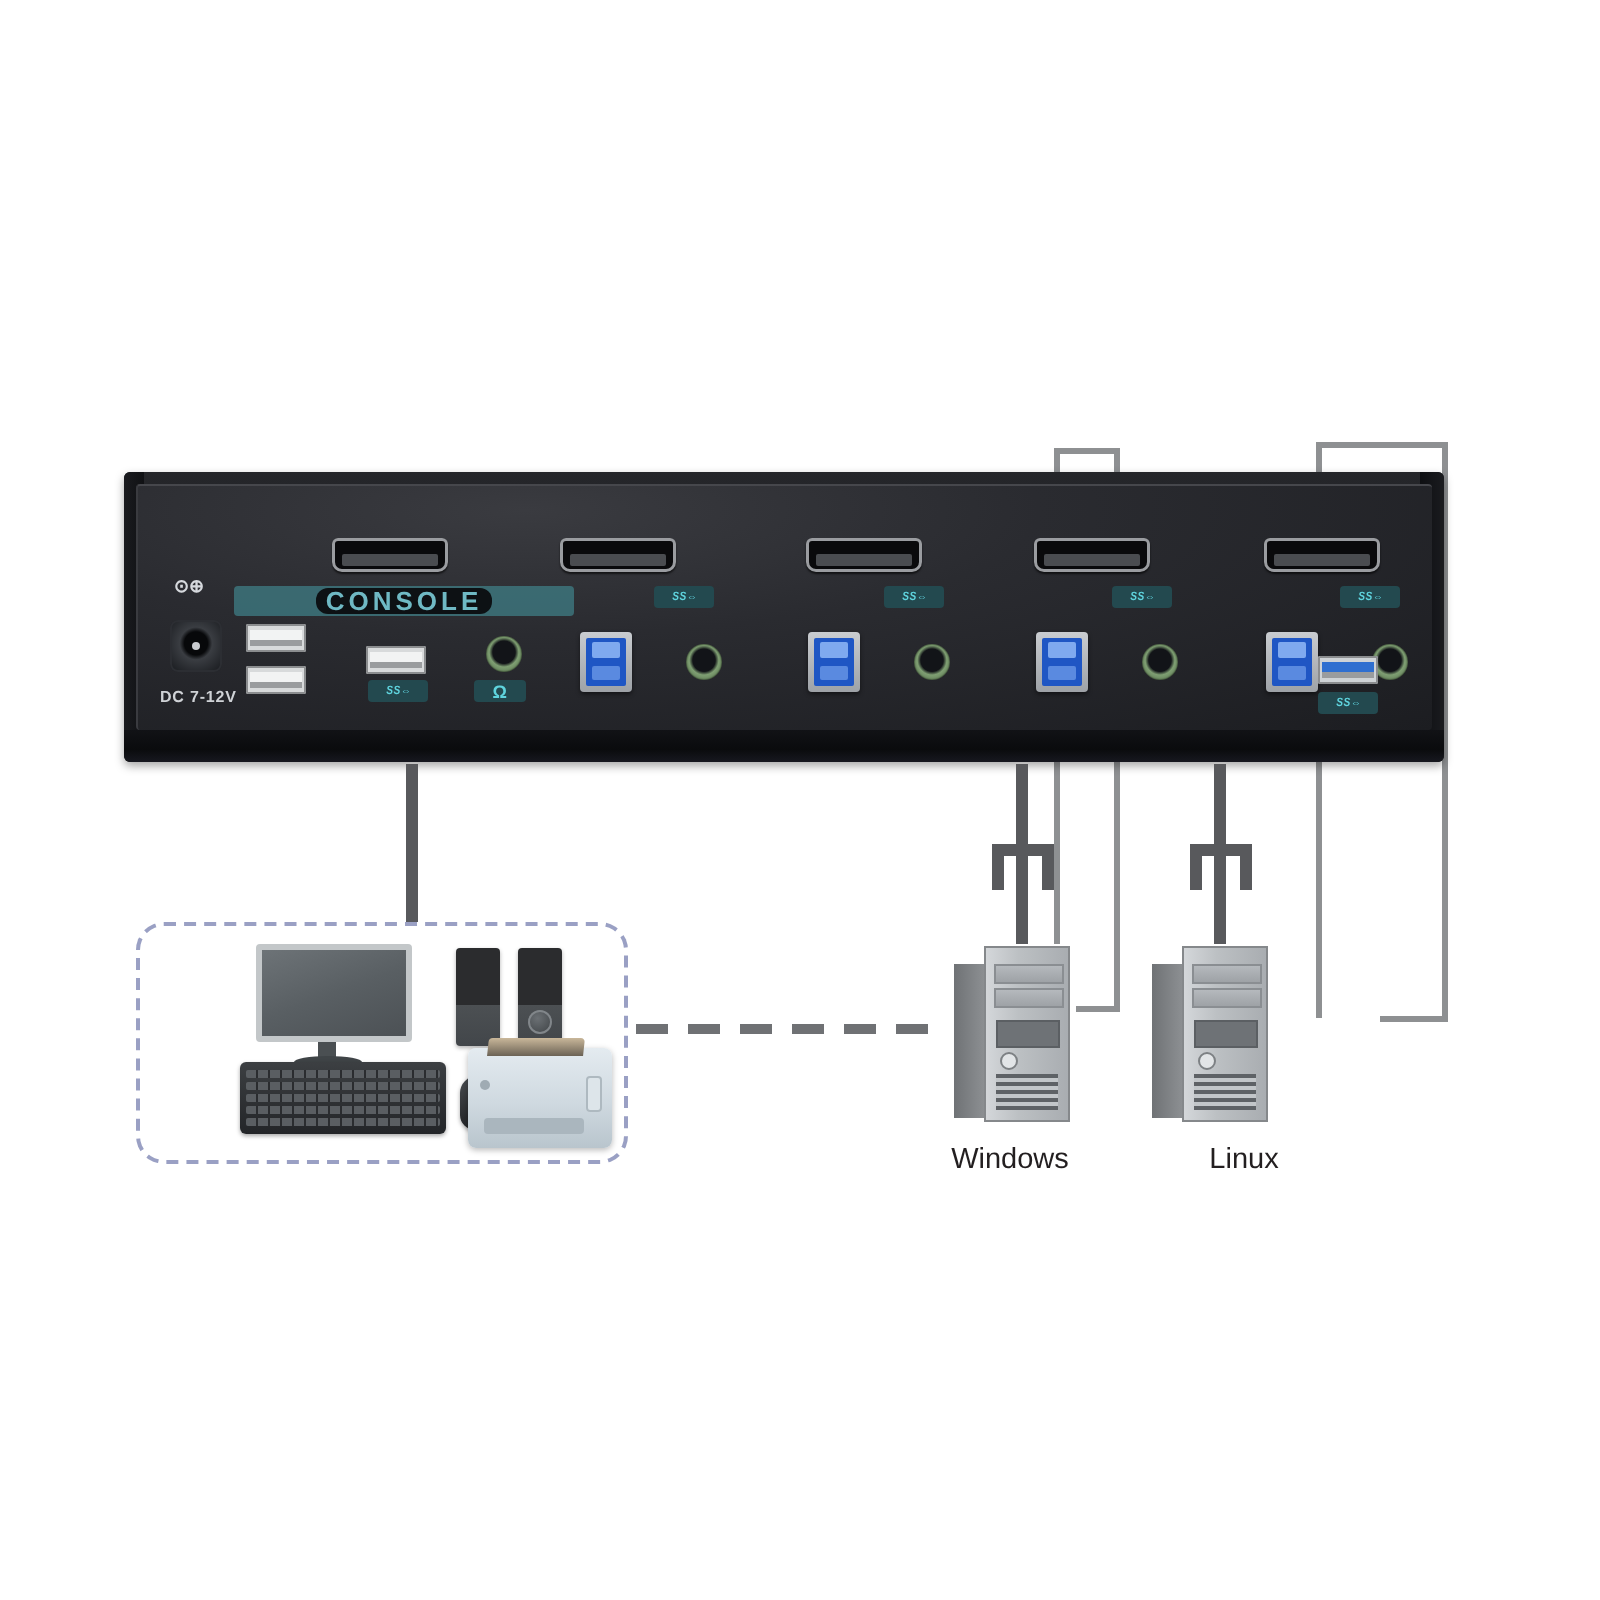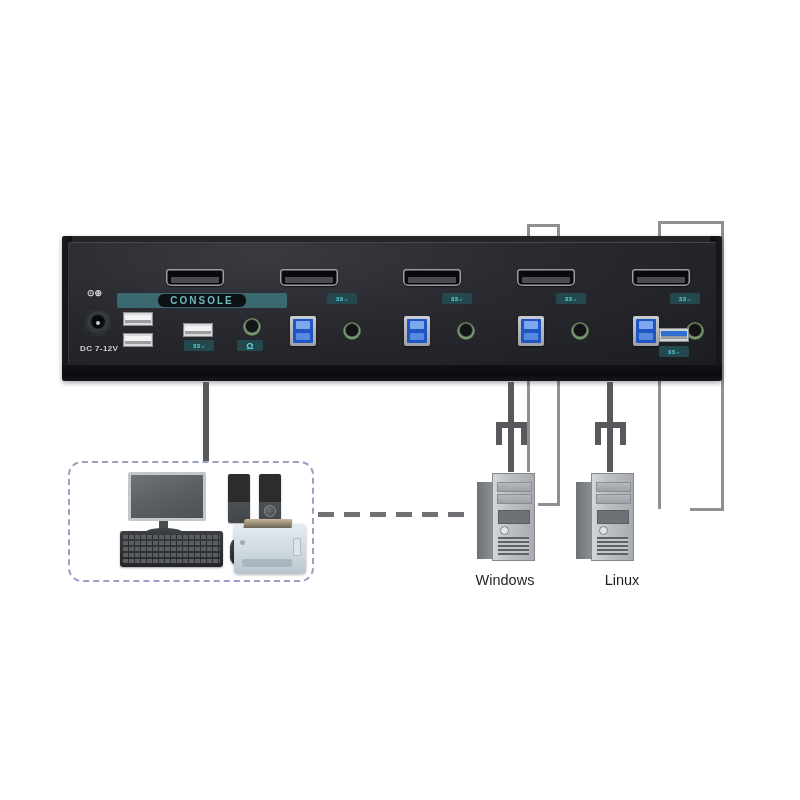--- a/index.html
+++ b/index.html
@@ -52,21 +52,21 @@
     content:"";position:absolute;left:5px;right:5px;top:8px;height:6px;
     background:#4a4c50;border-radius:1px;
   }
 
   
   .tealbar{
     position:absolute;height:15px;background:#3f7d85;opacity:.75;border-radius:2px;
   }
   .console-label{
     position:absolute;height:13px;background:#0d1114;border-radius:6px;
-    color:#6fb9c4;font-size:10px;letter-spacing:2px;font-weight:bold;
+    color:#6fb9c4;font-size:13px;letter-spacing:2px;font-weight:bold;
     display:flex;align-items:center;justify-content:center;
     font-family:"Liberation Sans",sans-serif;
   }
   
   .usb3badge{
     position:absolute;width:30px;height:11px;background:#23494f;
     border-radius:2px;display:flex;align-items:center;justify-content:center;
     color:#5fd4de;font-size:6px;font-weight:bold;letter-spacing:.3px;
     overflow:hidden;
   }

